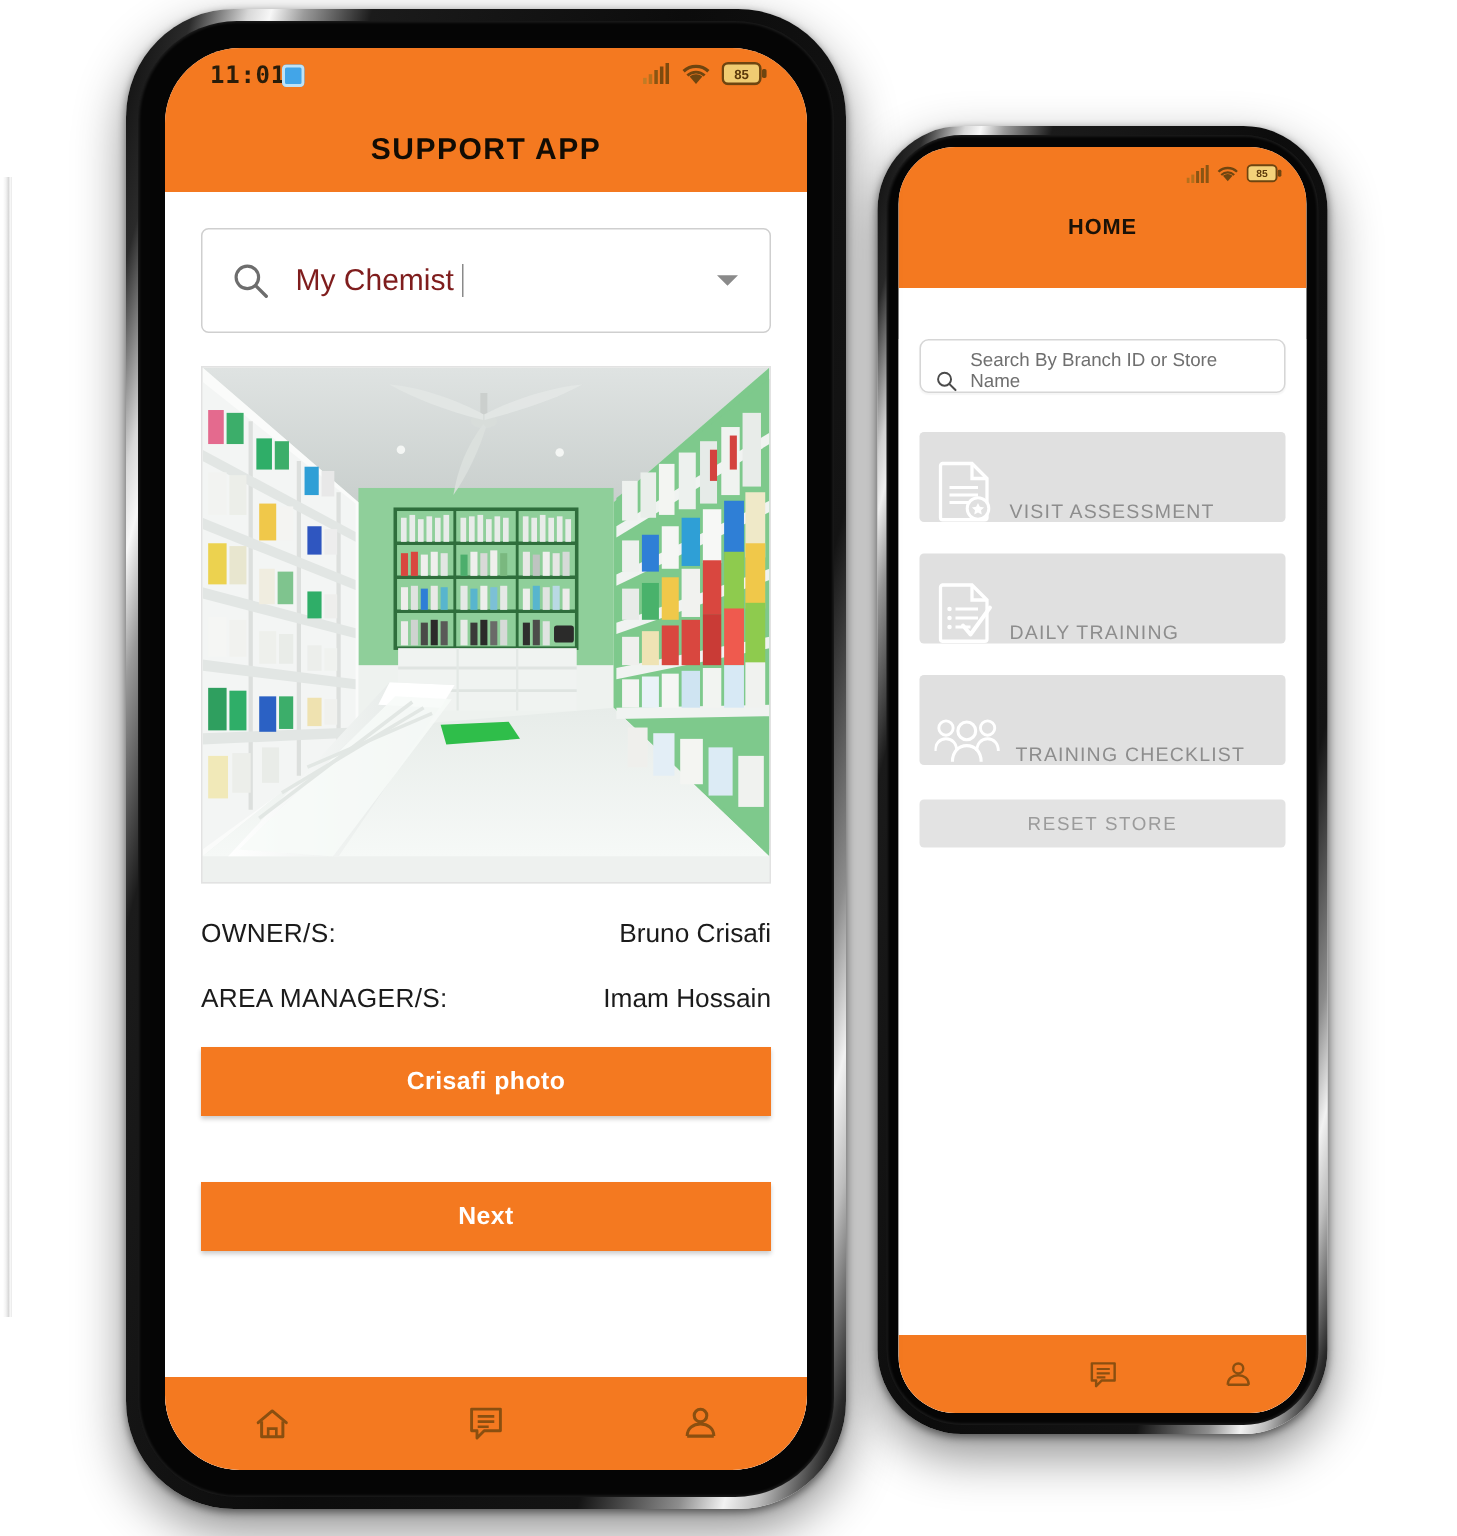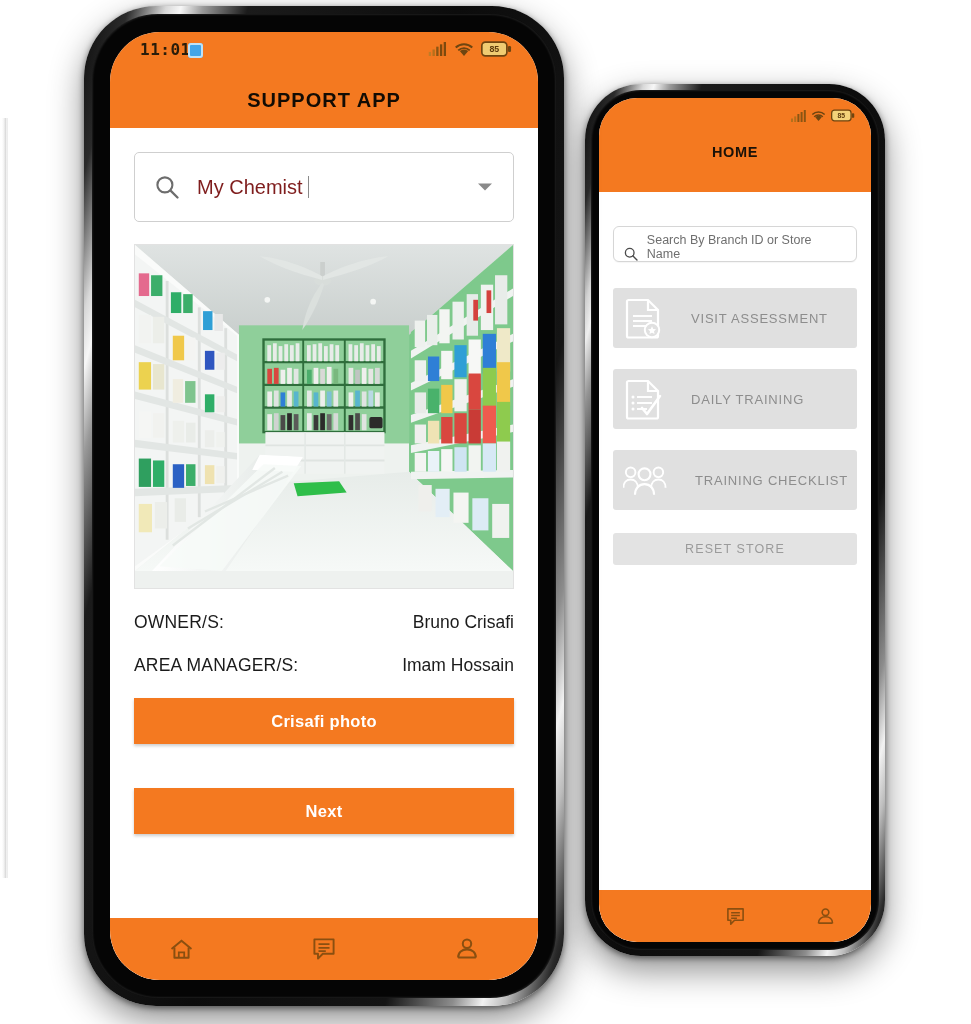--- a/index.html
+++ b/index.html
@@ -58,21 +58,21 @@
   .b-body { background:#fff; padding:0 14px; height:100%; }
   .b-search {
     margin-top:34px; height:36px; border:1px solid #d6d6d6; border-radius:6px;
     background:#fff; display:flex; align-items:flex-end; padding:0 10px; gap:9px;
     box-shadow:0 1px 1px rgba(0,0,0,.04);
   }
   .b-search-placeholder { font-size:12.5px; color:#6f6f6f; }
   .b-menu { margin-top:26px; display:flex; flex-direction:column; gap:21px; }
   .b-menu-item {
     height:60px; background:#e0e0e0; border-radius:3px;
-    display:flex; align-items:center; padding-left:10px; gap:28px;
+    display:flex; align-items:flex-end; padding-left:10px; gap:10px;
   }
   .b-menu-label { font-size:13px; color:#8d8d8d; letter-spacing:.8px; }
   .b-reset {
     margin-top:23px; height:32px; background:#e3e3e3; border-radius:3px;
     display:flex; align-items:center; justify-content:center;
   }
   .b-reset-label { font-size:12.5px; color:#9b9b9b; letter-spacing:1.1px; }
   .b-bottomnav {
     position:absolute; left:0; right:0; bottom:0; height:52px; background:#F47920;
     display:flex; align-items:center;

